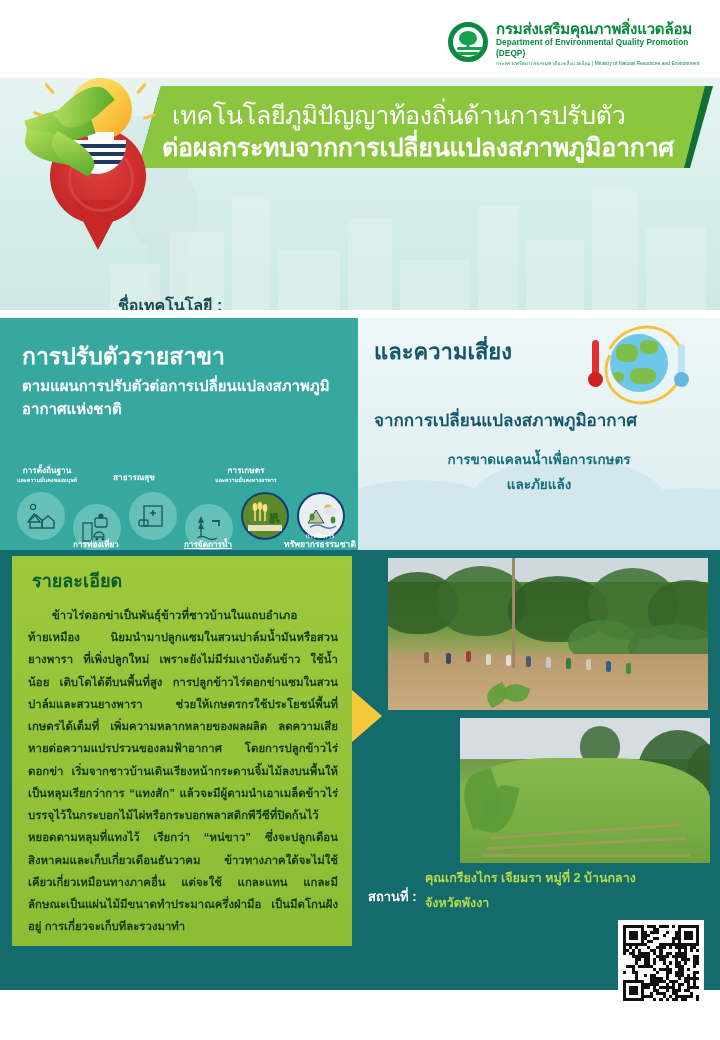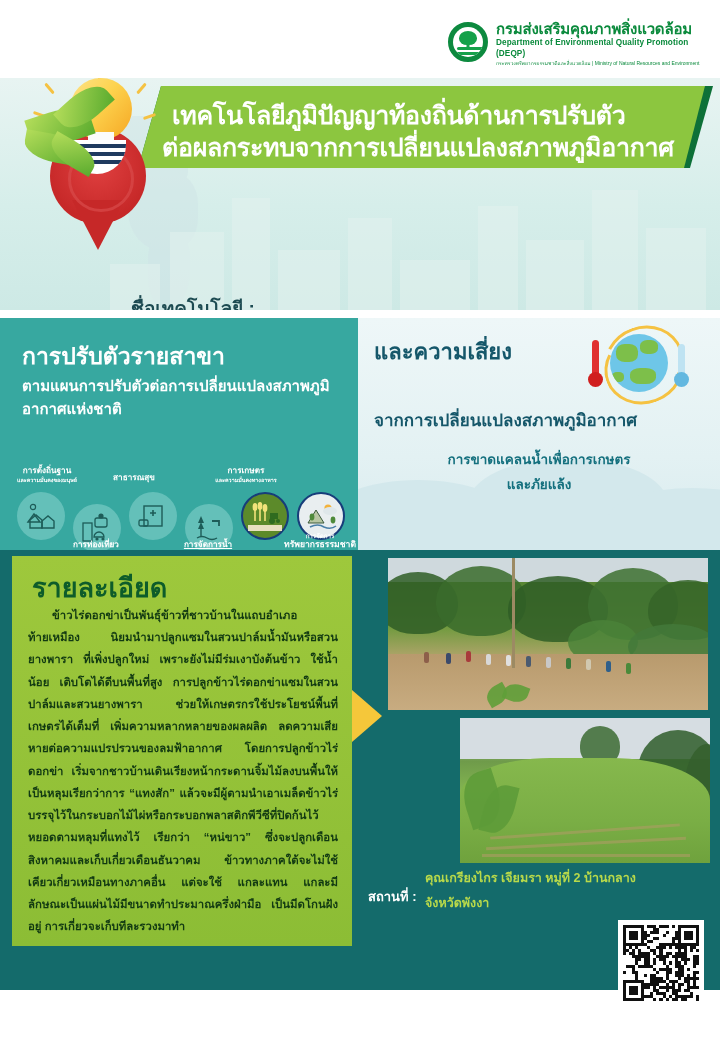--- a/index.html
+++ b/index.html
@@ -29,21 +29,21 @@
   .city{position:absolute;left:0;bottom:0;width:720px;height:150px;opacity:.55;}
   .city span{position:absolute;bottom:0;background:#e3f2ef;}
   .thaimap{position:absolute;left:28px;top:38px;width:300px;height:195px;opacity:.45;}
   .thaimap i{position:absolute;background:#cfe3e6;display:block;}
 
   .title-green{position:absolute;left:138px;top:8px;width:575px;height:82px;
       background:linear-gradient(135deg,#0f7a3d 0%,#0d6f37 100%);
       clip-path:polygon(4% 0,100% 0,96% 100%,0 100%);}
   .title-green::before{content:"";position:absolute;left:-7px;top:-4px;width:575px;height:90px;
       background:#8cc63f;clip-path:polygon(4% 0,100% 0,96% 100%,0 100%);z-index:-1;}
-  .title-l1{position:absolute;left:34px;top:9px;font-size:25px;font-weight:bold;color:#ffffff;
+  .title-l1{position:absolute;left:34px;top:9px;font-size:25px;font-weight:normal;color:#ffffff;
       white-space:nowrap;letter-spacing:-0.3px;}
   .title-l2{position:absolute;left:24px;top:41px;font-size:25px;font-weight:bold;color:#ffffff;
       white-space:nowrap;letter-spacing:-0.3px;}
 
   .bulb-wrap{position:absolute;left:22px;top:-10px;width:140px;height:190px;}
   .pin{position:absolute;left:28px;top:60px;width:96px;height:96px;border-radius:50% 50% 50% 50%;
       background:radial-gradient(circle at 50% 40%,#e04040 0%,#c62828 70%);}
   .pin::after{content:"";position:absolute;left:50%;top:72px;transform:translateX(-50%);
       width:0;height:0;border-left:26px solid transparent;border-right:26px solid transparent;
       border-top:50px solid #c62828;}
@@ -52,21 +52,21 @@
   .bulb{position:absolute;left:48px;top:10px;width:62px;height:62px;border-radius:50%;
       background:linear-gradient(130deg,#fde38a 0%,#fdd34e 45%,#f5a623 100%);}
   .bulb-neck{position:absolute;left:66px;top:64px;width:26px;height:16px;background:#fbfbfb;border-radius:0 0 4px 4px;}
   .bulb-base{position:absolute;left:46px;top:72px;width:58px;height:34px;border-radius:0 0 29px 29px;
       background:#ffffff;overflow:hidden;}
   .bulb-base i{position:absolute;left:0;width:58px;height:4px;background:#1f3a5f;}
   .rays i{position:absolute;width:3px;height:13px;background:#f5c242;border-radius:2px;}
   .leaf{position:absolute;background:linear-gradient(140deg,#b4dd5a 0%,#5aab2e 100%);
       border-radius:0 60% 0 60%;}
 
-  .techname-label{position:absolute;left:118px;top:215px;font-size:19px;font-weight:bold;color:#1d4b52;margin-left:13px;}
+  .techname-label{position:absolute;left:118px;top:215px;font-size:16px;font-weight:bold;color:#1d4b52;}
 
   
   .panel-left{position:absolute;left:0;top:318px;width:358px;height:232px;background:#37a8a0;}
   .pl-h1{position:absolute;left:22px;top:20px;font-size:23px;font-weight:bold;color:#ffffff;}
   .pl-h2{position:absolute;left:22px;top:56px;width:320px;font-size:15px;font-weight:bold;color:#ffffff;line-height:1.55;}
 
   .sector{position:absolute;width:54px;}
   .sector .circ{position:absolute;left:3px;top:0;width:48px;height:48px;border-radius:50%;
       background:#64c0b9;display:flex;align-items:center;justify-content:center;}
   .sector .circ.hi{background:#5c8a2a;border:2.5px solid #173d7a;box-sizing:border-box;}
@@ -88,21 +88,21 @@
   .arr{position:absolute;border:3px solid #f5c242;border-radius:50%;}
   .thermo-r{position:absolute;left:234px;top:22px;width:7px;height:40px;background:#e03030;border-radius:4px;}
   .thermo-r::after{content:"";position:absolute;left:-4px;top:32px;width:15px;height:15px;border-radius:50%;background:#d01f1f;}
   .thermo-b{position:absolute;left:320px;top:26px;width:7px;height:36px;background:#bfe3f2;border-radius:4px;}
   .thermo-b::after{content:"";position:absolute;left:-4px;top:28px;width:15px;height:15px;border-radius:50%;background:#63b8e0;}
 
   
   .body-bg{position:absolute;left:0;top:550px;width:720px;height:440px;background:#146b6b;}
   .det-box{position:absolute;left:12px;top:556px;width:340px;height:390px;
       background:linear-gradient(180deg,#9ec83c 0%,#8cbd35 100%);}
-  .det-title{position:absolute;left:20px;top:10px;font-size:27px;font-weight:bold;color:#0d5c2a;}
+  .det-title{position:absolute;left:20px;top:10px;font-size:18px;font-weight:bold;color:#0d5c2a;}
   .det-body{position:absolute;left:16px;top:48px;width:310px;font-size:11.4px;font-weight:bold;
       color:#123a12;line-height:1.95;text-align:justify;text-indent:24px;}
   .arrow{position:absolute;left:352px;top:690px;width:0;height:0;
       border-top:26px solid transparent;border-bottom:26px solid transparent;border-left:30px solid #f5c73a;}
 
   .photo1{position:absolute;left:388px;top:558px;width:320px;height:152px;overflow:hidden;
       background:linear-gradient(180deg,#4b7a2e 0%,#6f9a3e 45%,#c4a878 72%,#cbb089 100%);}
   .photo2{position:absolute;left:460px;top:718px;width:250px;height:145px;overflow:hidden;
       background:linear-gradient(180deg,#cfd9de 0%,#6f9b4a 30%,#8cc054 60%,#7fb44a 100%);}
   .ph-tree{position:absolute;background:#2f5d26;border-radius:50% 50% 45% 45%;opacity:.85;}

